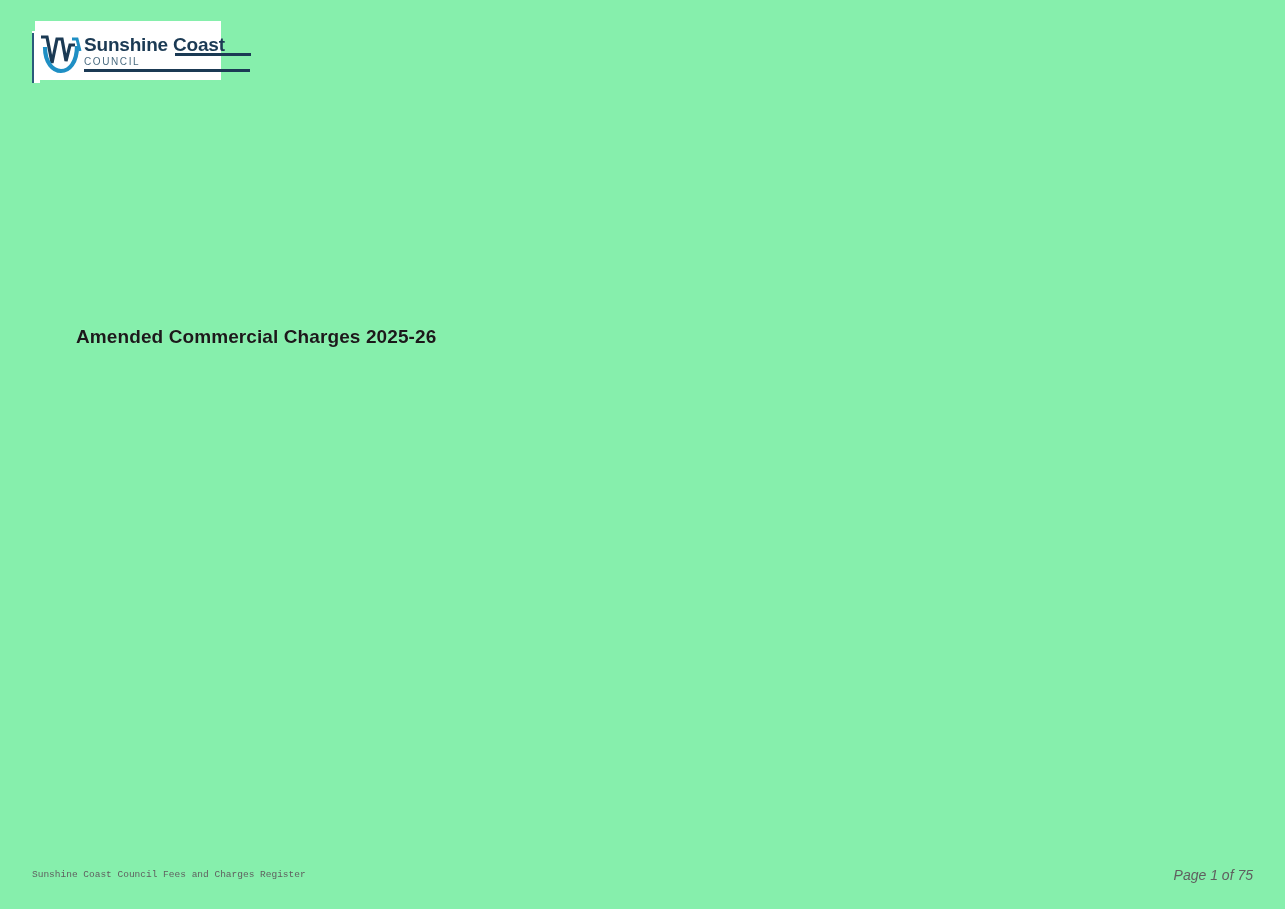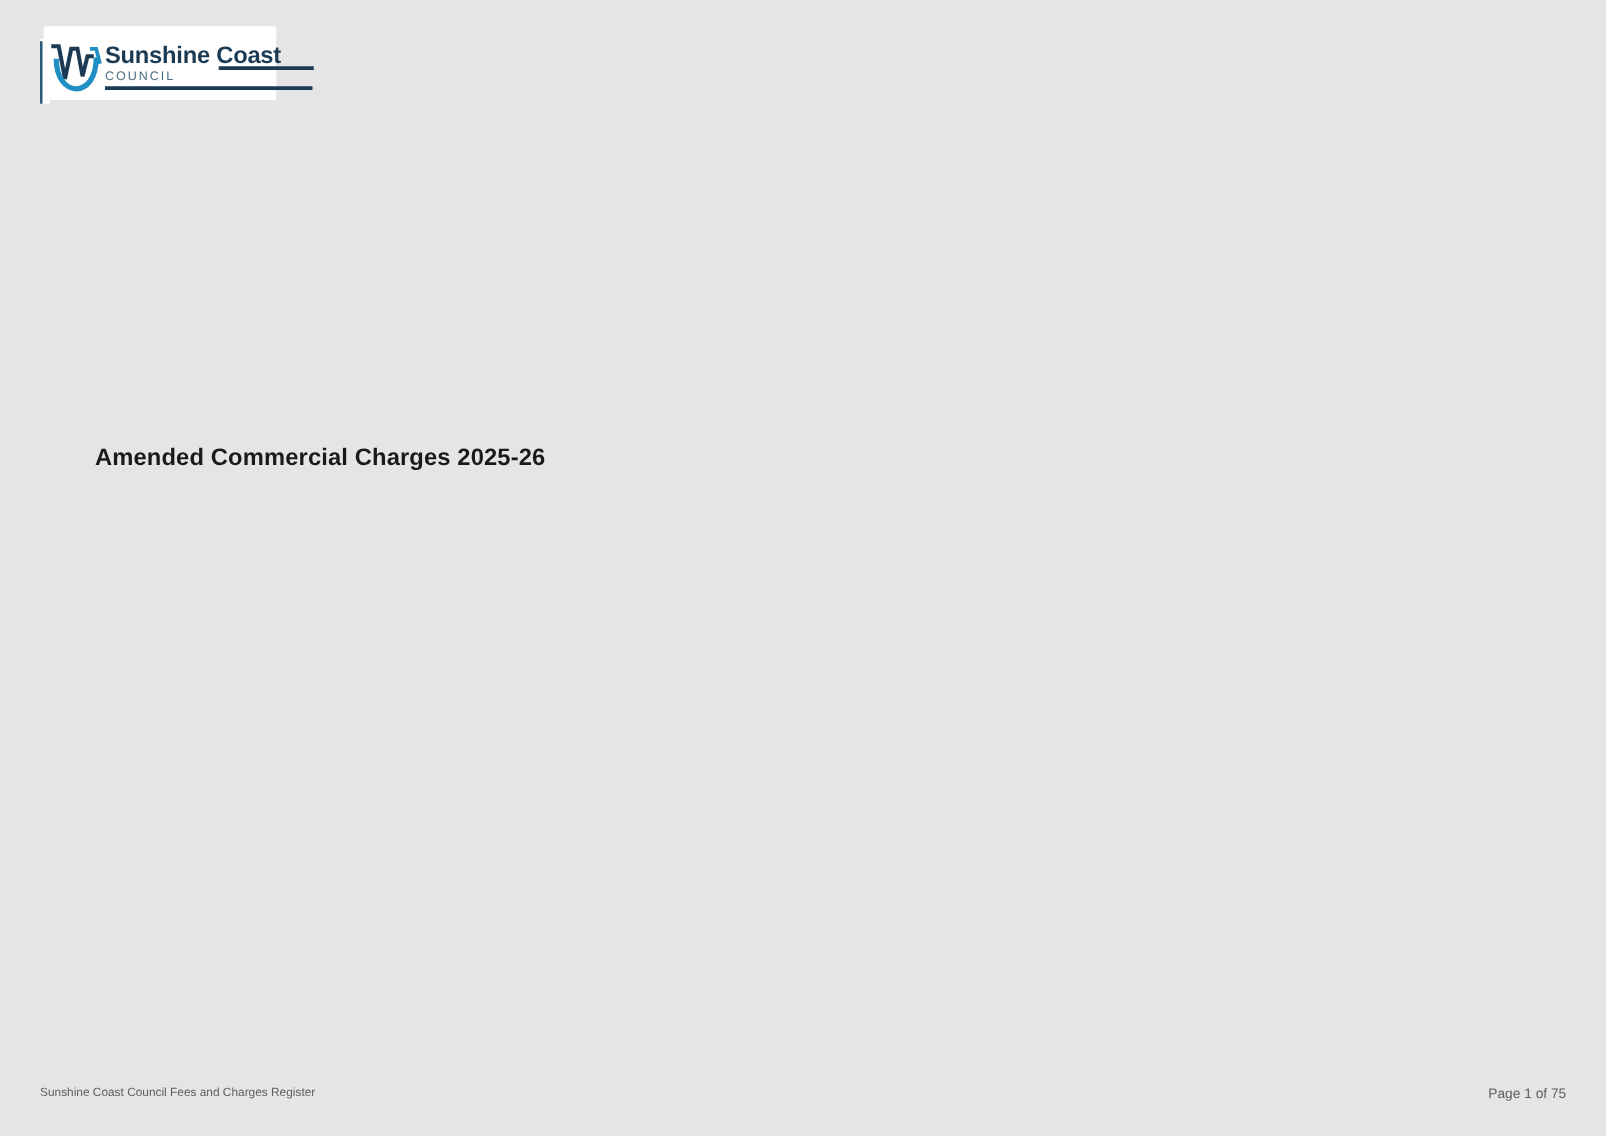--- a/index.html
+++ b/index.html
@@ -11,21 +11,21 @@
     height: 909px;
     background: #808080;
     font-family: "Liberation Sans", sans-serif;
     overflow: hidden;
     position: relative;
   }
 
   .page {
     position: absolute;
     inset: 0;
-    background: #e5e5e5;
+    background: #86efac;
   }
 
   
   .logo-block {
     position: absolute;
     left: 32px;
     top: 21px;
     width: 190px;
     height: 64px;
   }
@@ -106,50 +106,50 @@
     left: 76px;
     top: 325px;
     font-family: "Liberation Sans", sans-serif;
     font-weight: bold;
     font-size: 19px;
     line-height: 23px;
     color: #1a1a1a;
     text-shadow: 0 0 1px rgba(255,255,255,0.35);
     letter-spacing: 0.1px;
     white-space: nowrap;
-    margin-top: 30px;
   }
 
   
   .footer {
     position: absolute;
     left: 32px;
     right: 32px;
     top: 869px;
     height: 16px;
   }
   .footer-left {
     position: absolute;
     left: 0;
     top: 0;
-    font-family: Liberation Sans, sans-serif;
+    font-family: Liberation Mono, monospace;
     font-size: 9.5px;
     line-height: 12px;
     color: #5f5f5f;
     white-space: nowrap;
   }
   .footer-right {
     position: absolute;
     right: 0;
     top: 0;
     font-family: "Liberation Sans", sans-serif;
-    font-size: 11px;
+    font-size: 14px;
     line-height: 12px;
     color: #5f5f5f;
     white-space: nowrap;
+    font-style: italic;
   }
 </style>
 </head>
 <body>
 
 <div class="page">
 
   <div class="logo-block">
     <div class="logo-white-bg"></div>
     <div class="logo-white-bg2"></div>

